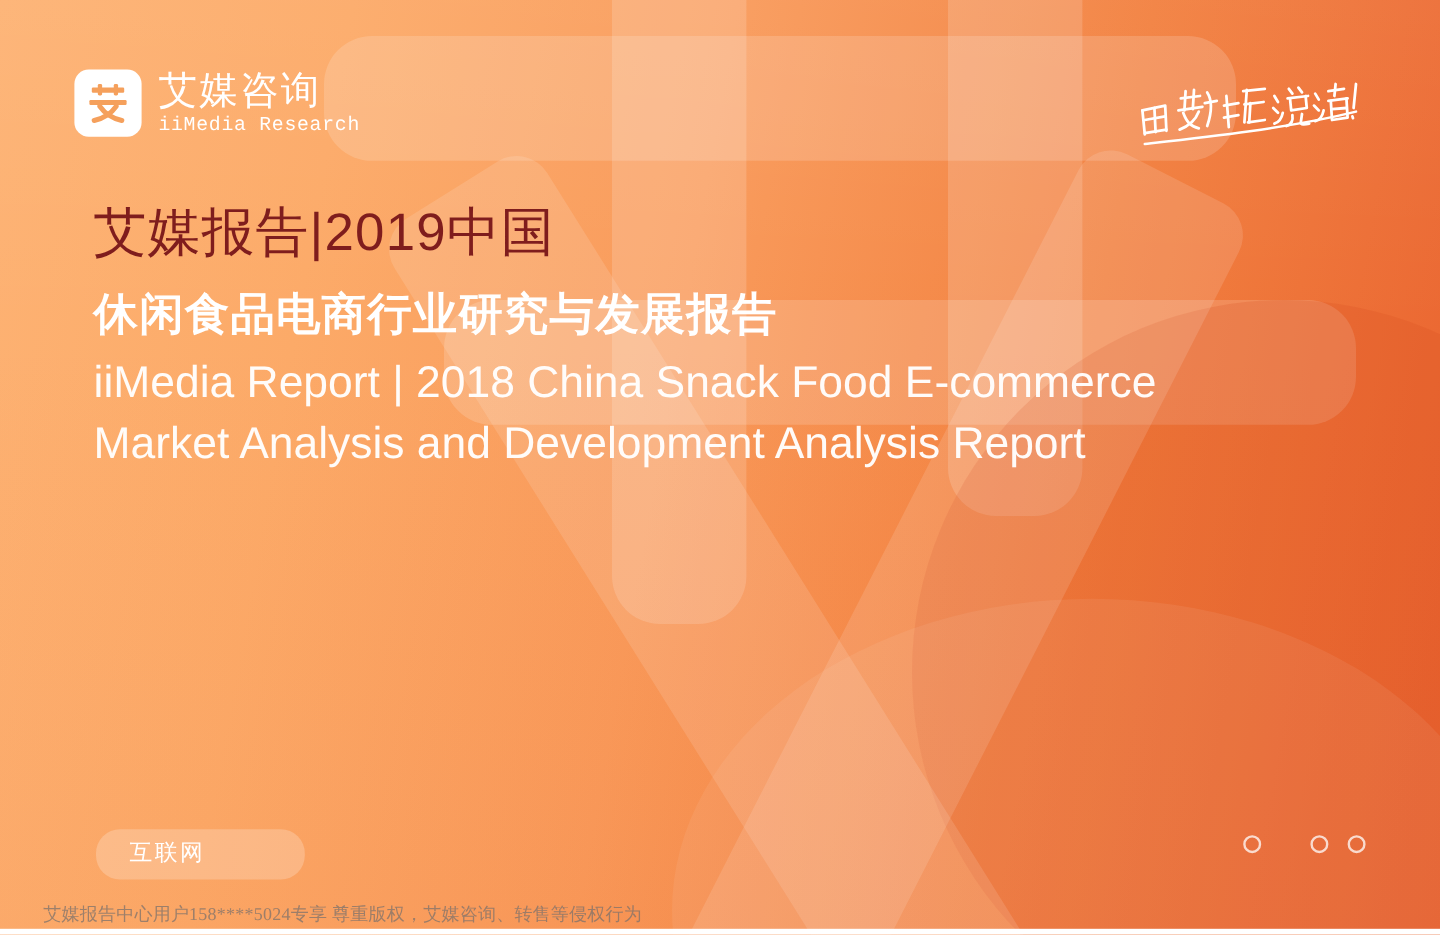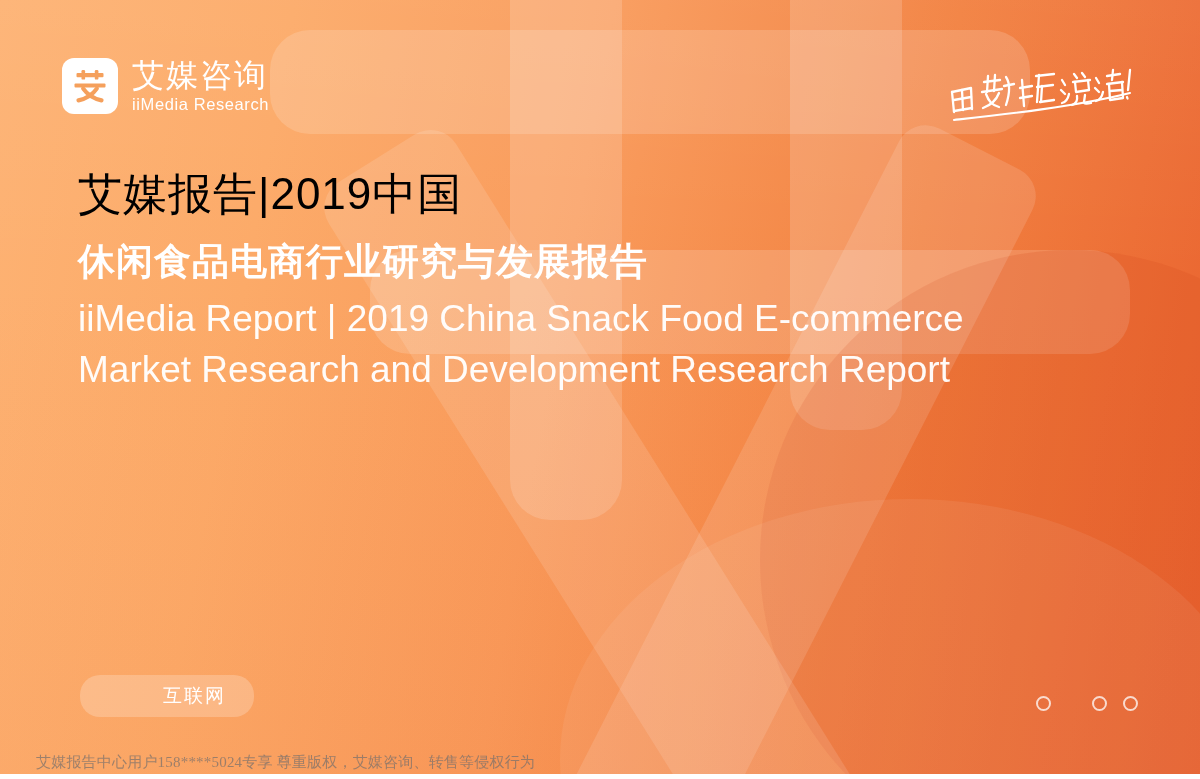--- a/index.html
+++ b/index.html
@@ -168,41 +168,42 @@
     font-weight: 400;
     margin-bottom: 5px;
     white-space: nowrap;
   }
   .logo-en {
     color: #ffffff;
     font-size: 16.5px;
     letter-spacing: 0.6px;
     font-weight: 400;
     white-space: nowrap;
+    font-family: Liberation Mono, monospace;
   }
 
   
   .slogan {
     position: absolute;
     right: 56px;
     top: 58px;
     width: 200px;
     height: 78px;
   }
   .slogan svg { display: block; width: 100%; height: 100%; }
 
   
   .titles {
     position: absolute;
     left: 78px;
     top: 166px;
     width: 1000px;
   }
   .kicker {
-    color: #000000;
+    color: #7f1d1d;
     font-size: 44px;
     font-weight: 400;
     letter-spacing: 1px;
     line-height: 1.28;
     white-space: nowrap;
   }
   .headline {
     color: #ffffff;
     font-size: 37px;
     font-weight: 700;
@@ -217,29 +218,29 @@
     font-weight: 400;
     line-height: 1.36;
     margin-top: 8px;
   }
   .subtitle .line { white-space: nowrap; display: block; }
 
   
   .pill {
     position: absolute;
     left: 80px;
-    bottom: 62px;
+    bottom: 46px;
     min-width: 118px;
     padding: 9px 28px;
     border-radius: 20px;
     background: rgba(255,255,255,0.22);
     color: #ffffff;
     font-size: 19px;
     letter-spacing: 2px;
-    text-align: right;
+    text-align: left;
     line-height: 1.25;
   }
 
   
   .dots {
     position: absolute;
     right: 62px;
     bottom: 66px;
     display: flex;
     align-items: center;
@@ -367,22 +368,22 @@
 
         <path d="M10 62 C55 57 130 49 186 35" stroke-width="2.1"></path>
       </g>
     </svg>
   </div>
 
   <div class="titles">
     <div class="kicker">艾媒报告|2019中国</div>
     <div class="headline">休闲食品电商行业研究与发展报告</div>
     <div class="subtitle">
-      <span class="line">iiMedia Report | 2019 China Snack Food E-commerce</span>
-      <span class="line">Market Research and Development Research Report</span>
+      <span class="line">iiMedia Report | 2018 China Snack Food E-commerce</span>
+      <span class="line">Market Analysis and Development Analysis Report</span>
     </div>
   </div>
 
   <div class="pill">互联网</div>
 
   <div class="dots">
     <span class="dot"></span>
     <span class="dot gap-lg"></span>
     <span class="dot gap-sm"></span>
   </div>

